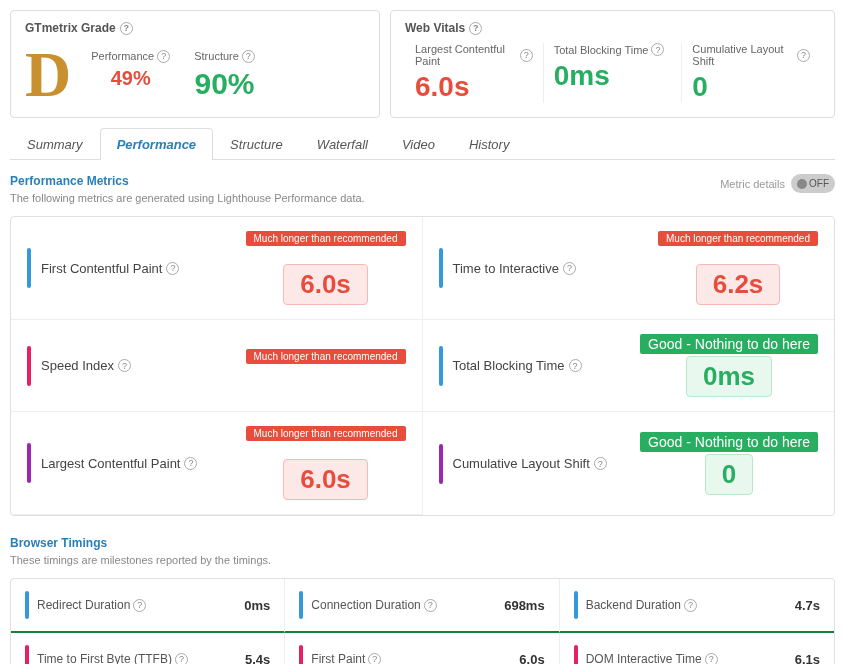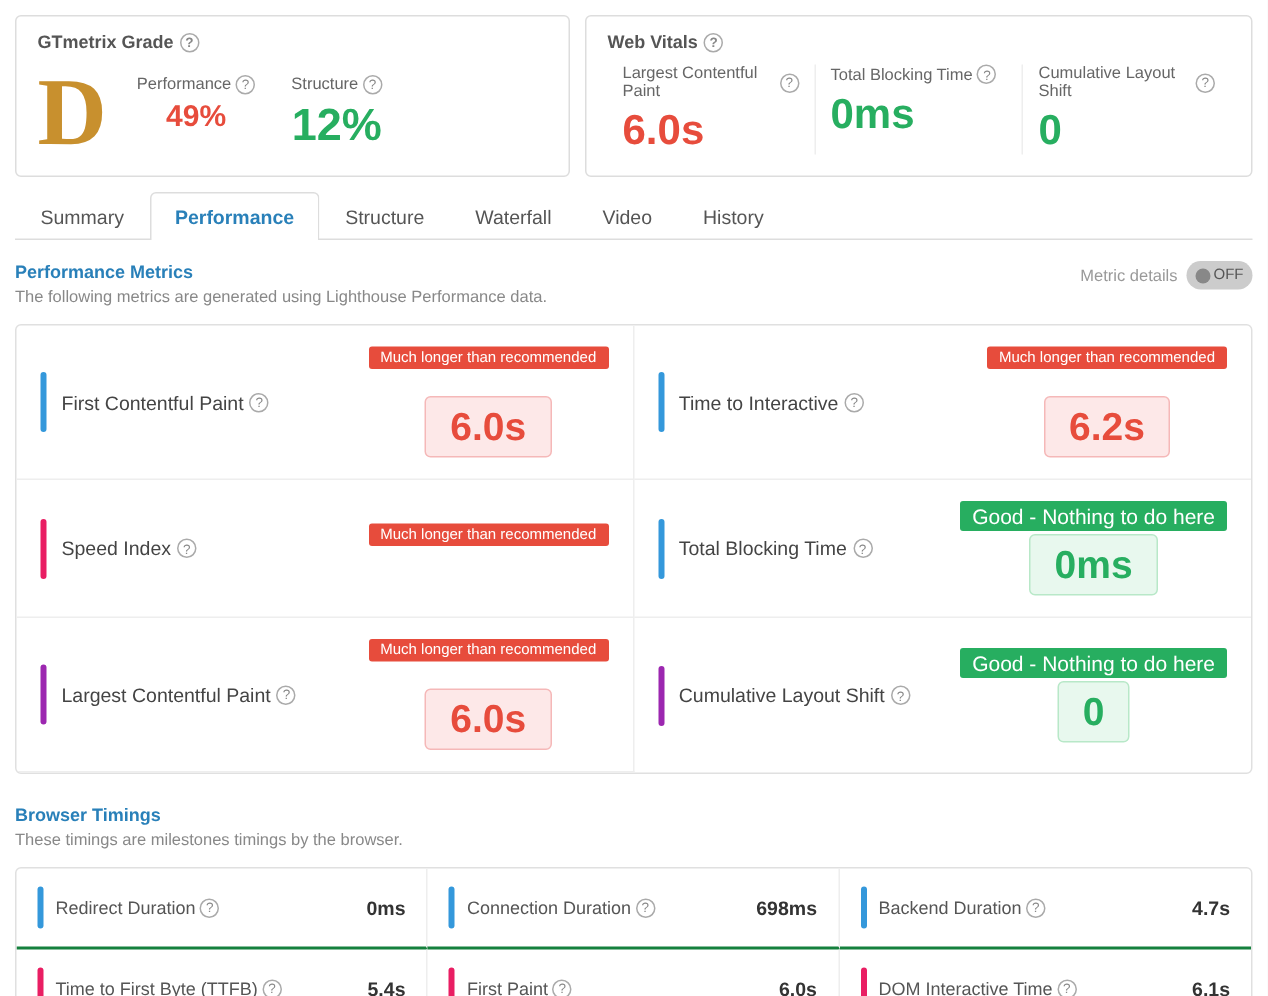--- a/index.html
+++ b/index.html
@@ -77,20 +77,21 @@
     }
     .tab {
       padding: 8px 16px;
       cursor: pointer;
       font-size: 13px;
       color: #555;
       border: 1px solid transparent;
       border-bottom: none;
       border-radius: 4px 4px 0 0;
       margin-bottom: -1px;
+      font-style: italic;
     }
     .tab.active {
       border-color: #ddd;
       border-bottom-color: #fff;
       color: #2980b9;
       background: #fff;
       font-weight: bold;
     }
 
     
@@ -234,21 +235,21 @@
               <span>Performance</span>
               <span class="info-icon">?</span>
             </div>
             <div class="metric-value-red">49%</div>
           </div>
           <div class="grade-metric">
             <div class="metric-label">
               <span>Structure</span>
               <span class="info-icon">?</span>
             </div>
-            <div class="metric-value-green">12%</div>
+            <div class="metric-value-green">90%</div>
           </div>
         </div>
       </div>
     </div>
 
     <div class="web-vitals-card">
       <div class="card-title">
         <span>Web Vitals</span>
         <span class="info-icon">?</span>
       </div>
@@ -348,21 +349,21 @@
           <div class="metric-badge-container">
             <div class="badge-green-label">Good - Nothing to do here</div>
             <div class="metric-value-big-green">0</div>
           </div>
         </div>
       </div>
   </div>
 
   <div class="browser-section">
     <div class="section-title">Browser Timings</div>
-    <div class="section-subtitle">These timings are milestones timings by the browser.</div>
+    <div class="section-subtitle">These timings are milestones reported by the timings.</div>
     <div class="timing-grid" id="timing-grid">
         <div class="timing-cell">
           <div style="width: 4px; height: 28px; background: rgb(52, 152, 219); flex-shrink: 0; border-radius: 2px;"></div>
           <div class="timing-label">Redirect Duration <span class="info-icon">?</span></div>
           <div class="timing-value">0ms</div>
         </div>
         <div class="timing-cell">
           <div style="width: 4px; height: 28px; background: rgb(52, 152, 219); flex-shrink: 0; border-radius: 2px;"></div>
           <div class="timing-label">Connection Duration <span class="info-icon">?</span></div>
           <div class="timing-value">698ms</div>

